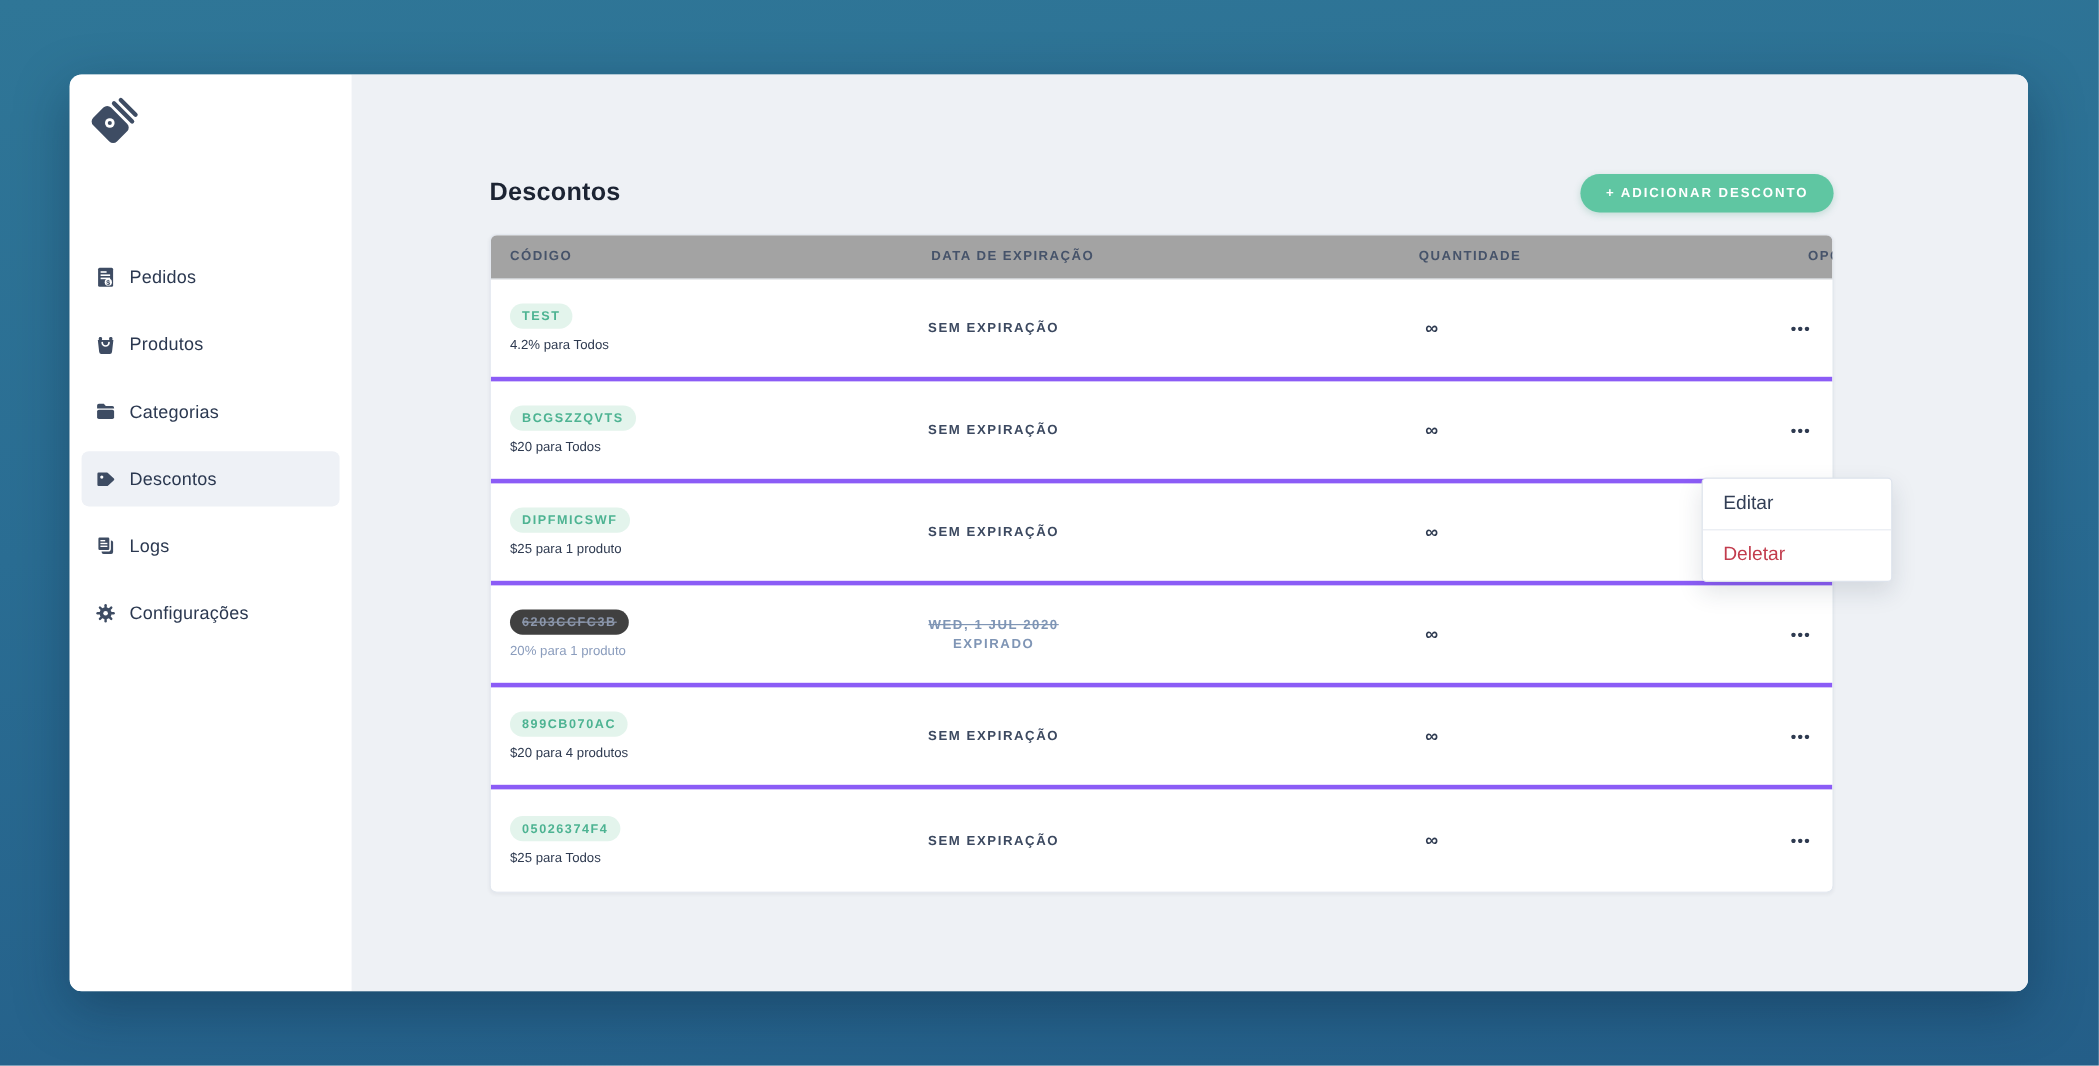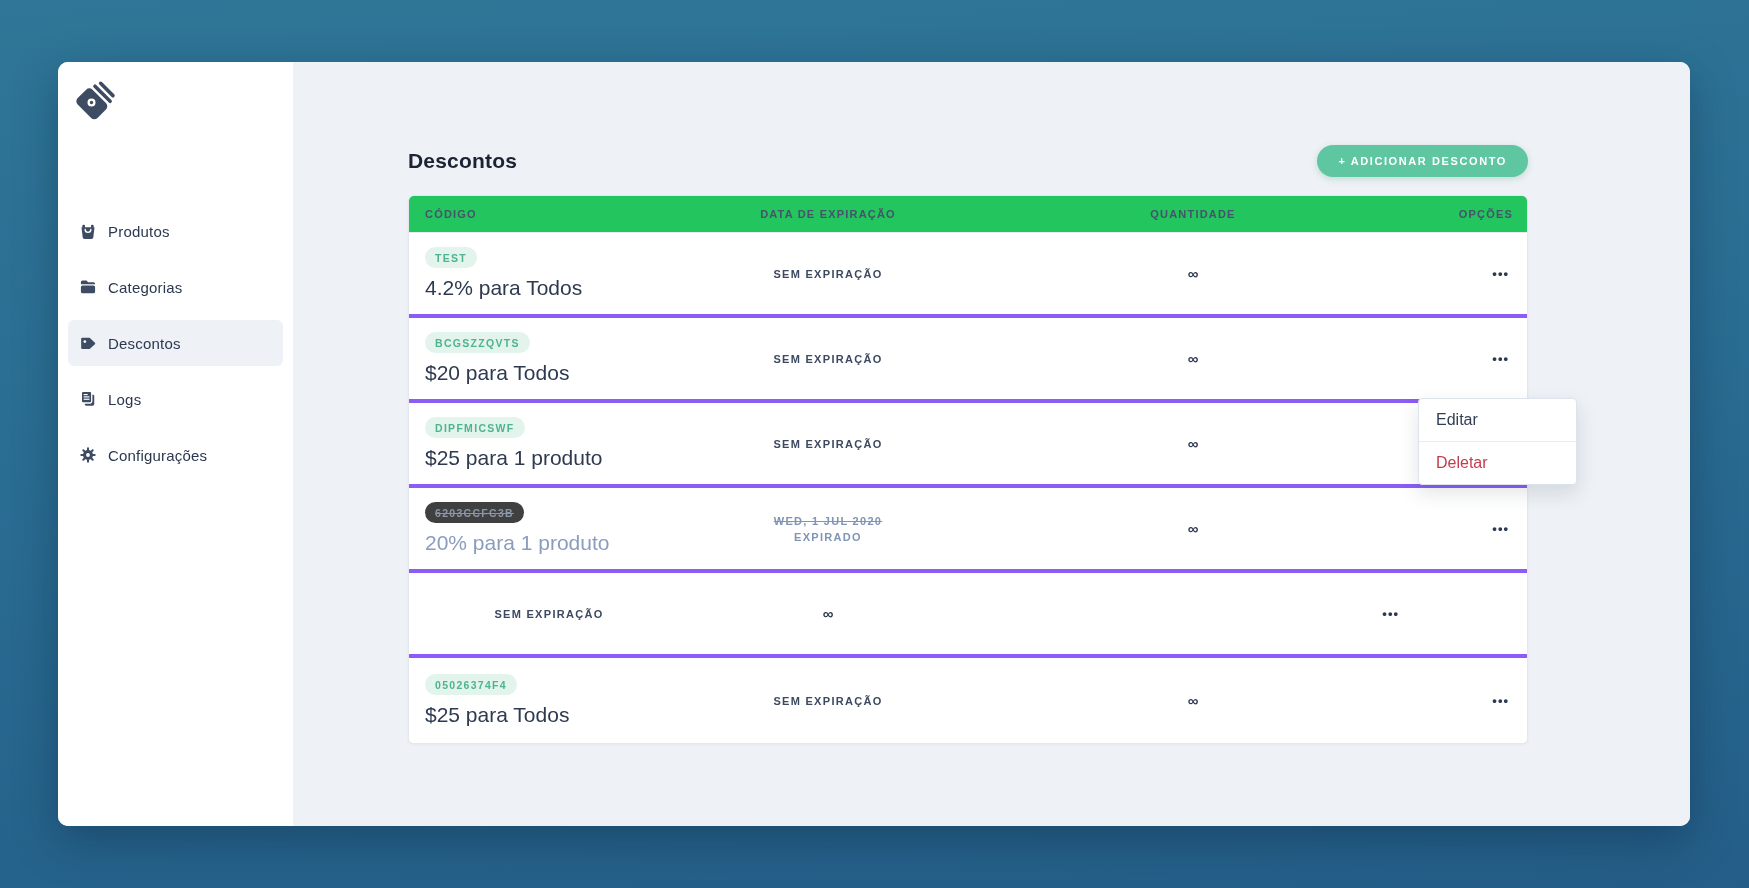--- a/index.html
+++ b/index.html
@@ -38,36 +38,36 @@
     font-size:11px; font-weight:700; letter-spacing:1.6px; cursor:pointer;
     box-shadow:0 2px 6px rgba(60,150,120,.25);
   }
   
   .table-card {
     margin-top:18px; background:#fff; border:1px solid #e3e8ef;
     border-radius:6px; overflow:hidden; box-shadow:0 1px 3px rgba(30,40,60,.05);
   }
   .thead, .trow { display:grid; grid-template-columns:280px 278px 452px 110px; }
   .thead {
-    height:37px; align-items:center; background:#22c55e;
+    height:37px; align-items:center; background:#a3a3a3;
     border-bottom:1px solid #e6ebf1;
-    font-size:11px; font-weight:700; letter-spacing:1.2px; color:#46536a;
+    font-size:11px; font-weight:700; letter-spacing:1.2px; color:#46536a;gap:16px;
   }
   .th:first-child { padding-left:16px; }
   .th:nth-child(2), .th:nth-child(3) { text-align:center; }
   .th:last-child { text-align:right; padding-right:16px; }
   .trow { height:85px; align-items:center; border-bottom:4px solid #8b5cf6; background:#fff; }
   .trow:last-child { border-bottom:none; }
   .code-cell { padding-left:16px; }
   .badge {
     display:inline-block; padding:5px 10px 4px; border-radius:11px;
     background:#e3f4ec; color:#4db392;
     font-size:10.5px; font-weight:700; letter-spacing:1.3px;
   }
-  .dname { margin-top:8px; font-size:21px; color:#2e3a50; }
+  .dname { margin-top:8px; font-size:11px; color:#2e3a50; }
   .exp-cell { text-align:center; font-size:11px; font-weight:700; letter-spacing:1.3px; color:#3c4960; }
   .exp-note { margin-top:4px; }
   .exp-note:empty { display:none; }
   .trow.expired .badge { background:#404040; color:#8b96ab; text-decoration:line-through; }
   .trow.expired .dname { color:#8b9dbd; }
   .trow.expired .exp-cell { color:#7f95b5; }
   .trow.expired .exp-main { text-decoration:line-through; }
   .qty-cell { text-align:center; font-size:15px; font-weight:700; color:#2e3a50; }
   .opt-cell { text-align:right; padding-right:14px; }
   .dots {
@@ -97,20 +97,35 @@
           <rect x="9" y="3" width="21" height="3.6" rx="1.8"></rect>
           <rect x="7" y="9" width="25" height="3.6" rx="1.8"></rect>
           <rect x="5" y="15" width="28" height="21" rx="4.5"></rect>
         </g>
         <circle cx="16.5" cy="22.5" r="4" fill="#ffffff"></circle>
         <circle cx="16.5" cy="22.5" r="1.7" fill="#3e4c63"></circle>
       </svg>
     </div>
 
     <nav class="nav">
+      <div class="nav-item">
+        <span class="nav-icon">
+          <svg viewBox="0 0 24 24">
+              <g fill="#3e4c63">
+                <rect x="4.5" y="2.5" width="15" height="19" rx="1.5"></rect>
+              </g>
+            <rect x="7" y="6" width="6" height="1.6" fill="#fff"></rect>
+            <rect x="7" y="9.2" width="9.5" height="1.6" fill="#fff"></rect>
+            <rect x="7" y="12.4" width="9.5" height="1.6" fill="#fff"></rect>
+            <circle cx="14.7" cy="17" r="3.6" fill="#fff"></circle>
+            <text x="14.7" y="19.4" text-anchor="middle" font-size="7" font-weight="bold" fill="#3e4c63">$</text>
+          </svg>
+        </span>
+        <span class="nav-label">Pedidos</span>
+      </div>
 
       <div class="nav-item">
         <span class="nav-icon">
           <svg viewBox="0 0 24 24">
             <rect x="5.2" y="4.5" width="3.2" height="4" rx="1.3" fill="#3e4c63"></rect>
             <rect x="15.6" y="4.5" width="3.2" height="4" rx="1.3" fill="#3e4c63"></rect>
             <path d="M4.2 7.5h15.6L18.4 19.6a2.2 2.2 0 0 1-2.2 1.9H7.8a2.2 2.2 0 0 1-2.2-1.9z" fill="#3e4c63"></path>
             <path d="M8.6 10.2a3.4 3.4 0 0 0 6.8 0" stroke="#fff" stroke-width="1.7" fill="none" stroke-linecap="round"></path>
           </svg>
         </span>
@@ -245,20 +260,24 @@
     </div>
     <div class="cell qty-cell">
       <span>∞</span>
     </div>
     <div class="cell opt-cell">
       <button class="dots">•••</button>
     </div>
   </div>
 
   <div class="trow">
+    <div class="cell code-cell">
+      <span class="badge">899CB070AC</span>
+      <div class="dname">$20 para 4 produtos</div>
+    </div>
     <div class="cell exp-cell">
       <div class="exp-main">SEM EXPIRAÇÃO</div>
 
     </div>
     <div class="cell qty-cell">
       <span>∞</span>
     </div>
     <div class="cell opt-cell">
       <button class="dots">•••</button>
     </div>

